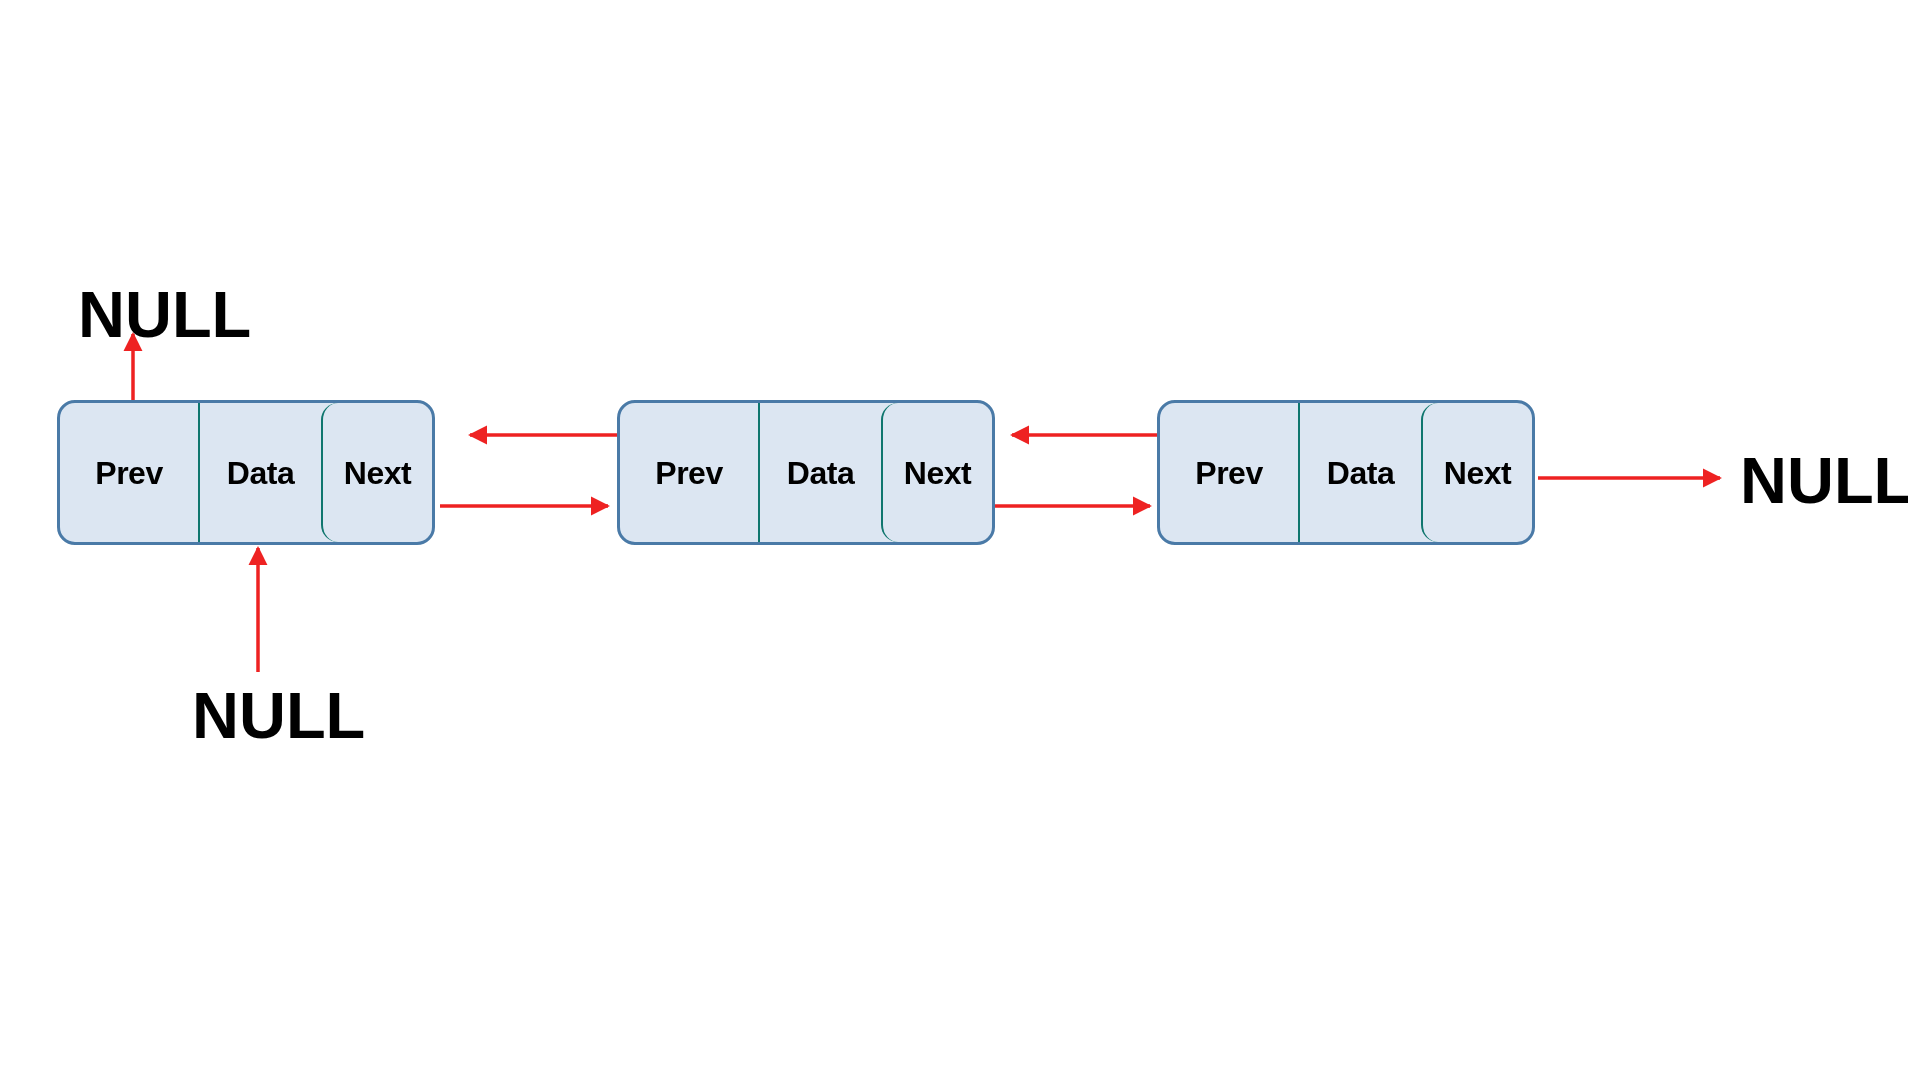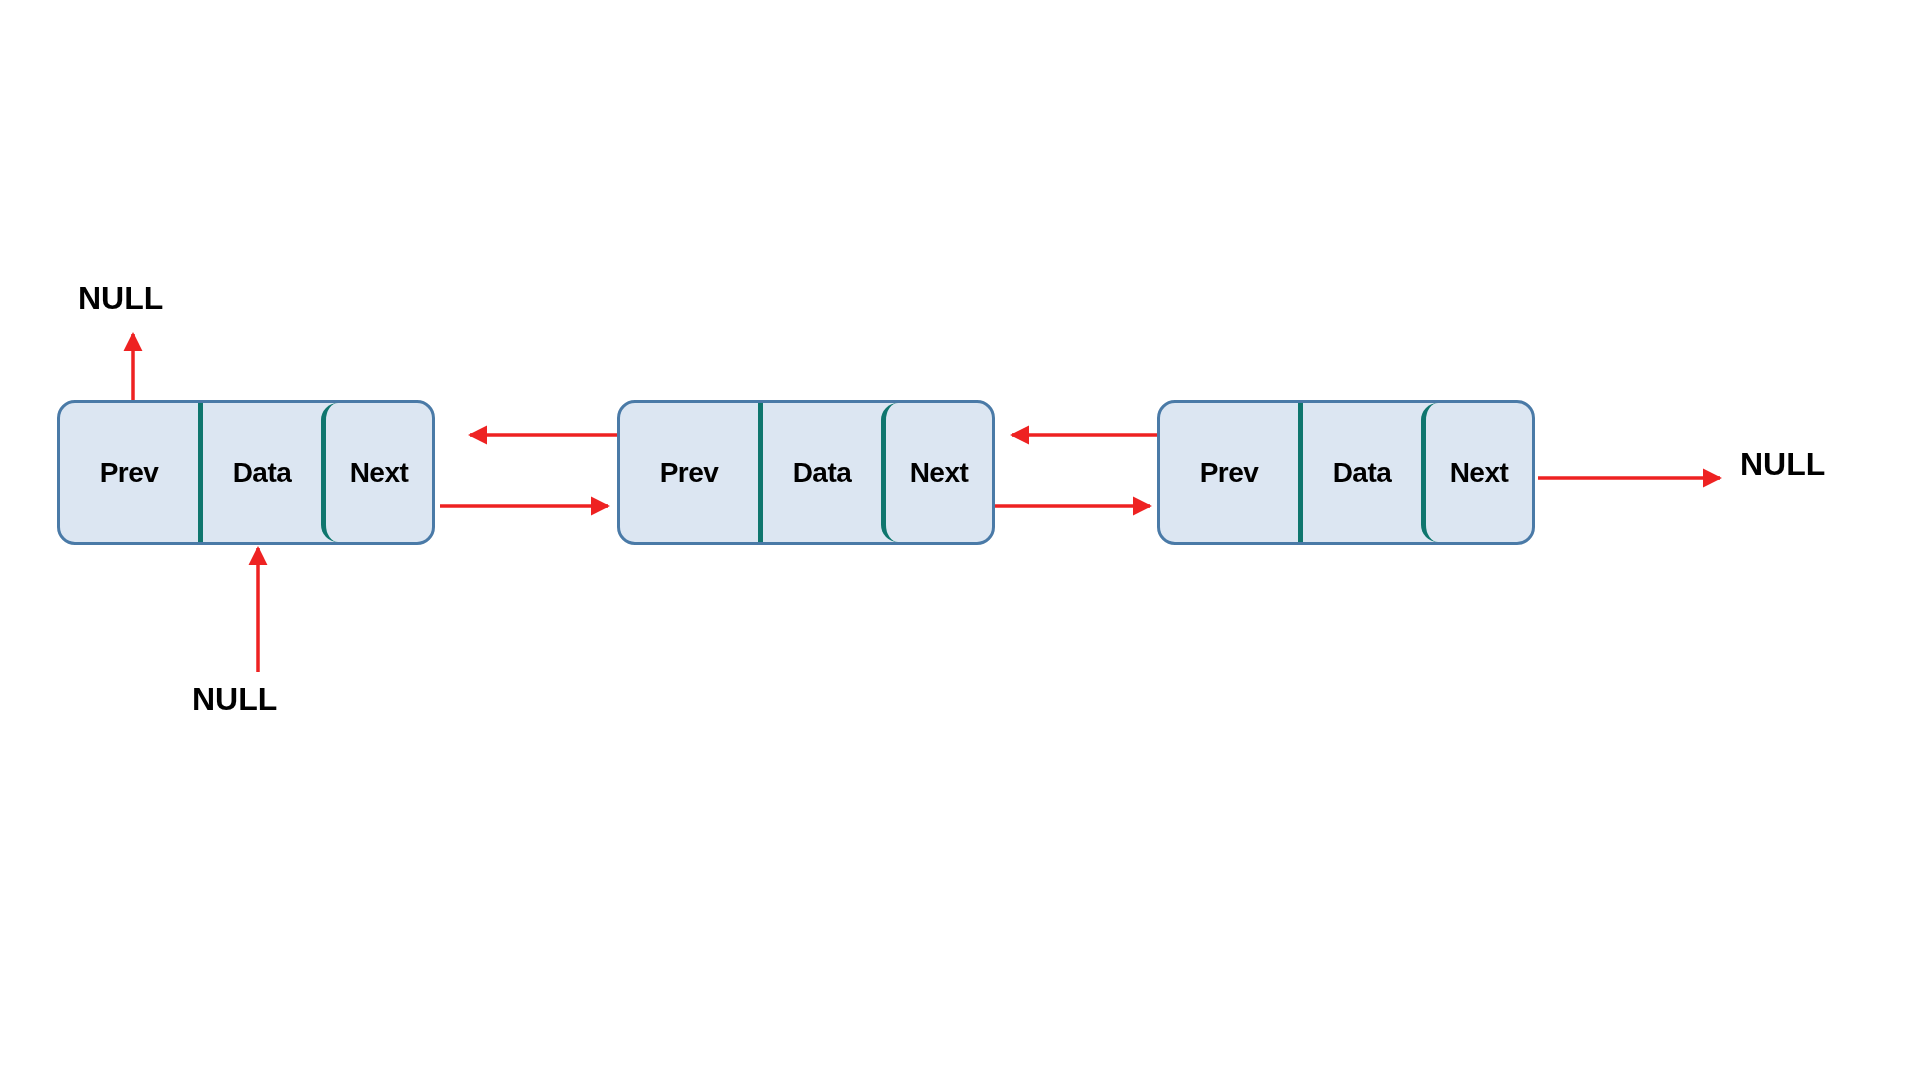--- a/index.html
+++ b/index.html
@@ -35,37 +35,37 @@
     border-radius: 18px;
     display: flex;
     align-items: stretch;
     z-index: 2;
   }
   .cell {
     box-sizing: border-box;
     display: flex;
     align-items: center;
     justify-content: center;
-    font-size: 28px;
+    font-size: 32px;
     font-weight: bold;
     color: #000000;
     letter-spacing: -0.5px;
     line-height: 1;
   }
   .cell + .cell {
-    border-left: 5px solid #0f766e;
+    border-left: 2px solid #0f766e;
   }
   .cell-prev { width: 138px; }
   .cell-data { width: 123px; }
   .cell-next { width: 111px; border-radius: 17px; }
 
   
   .label {
     position: absolute;
-    font-size: 32px;
+    font-size: 65px;
     font-weight: bold;
     color: #000000;
     white-space: nowrap;
     line-height: 1;
     z-index: 3;
   }
 </style>
 </head>
 <body>
 

